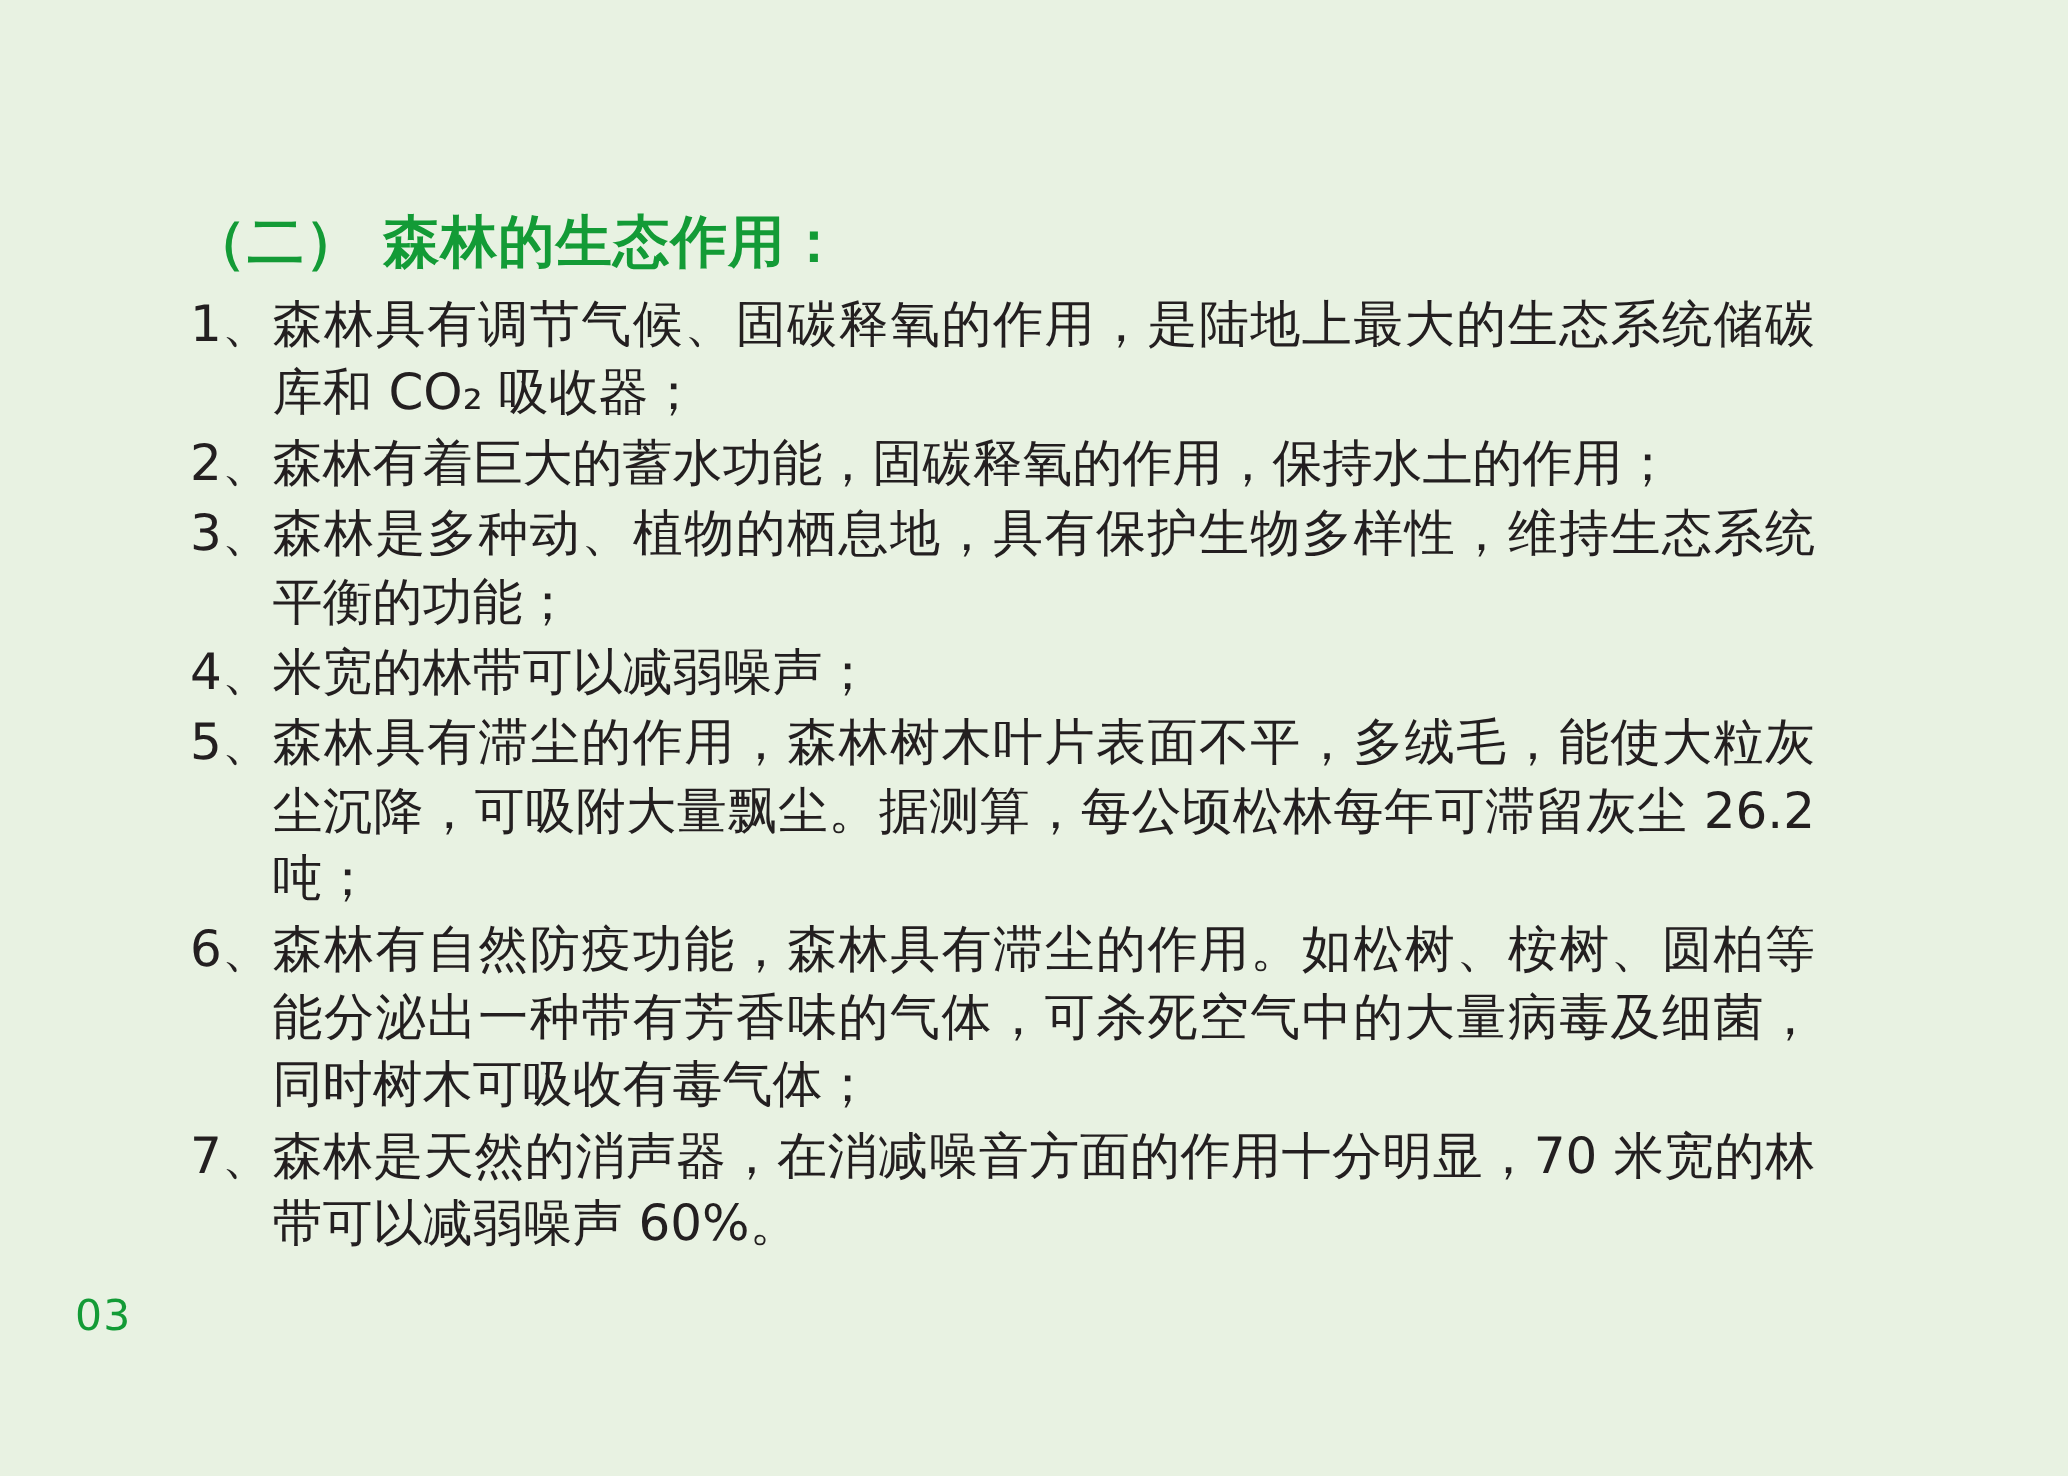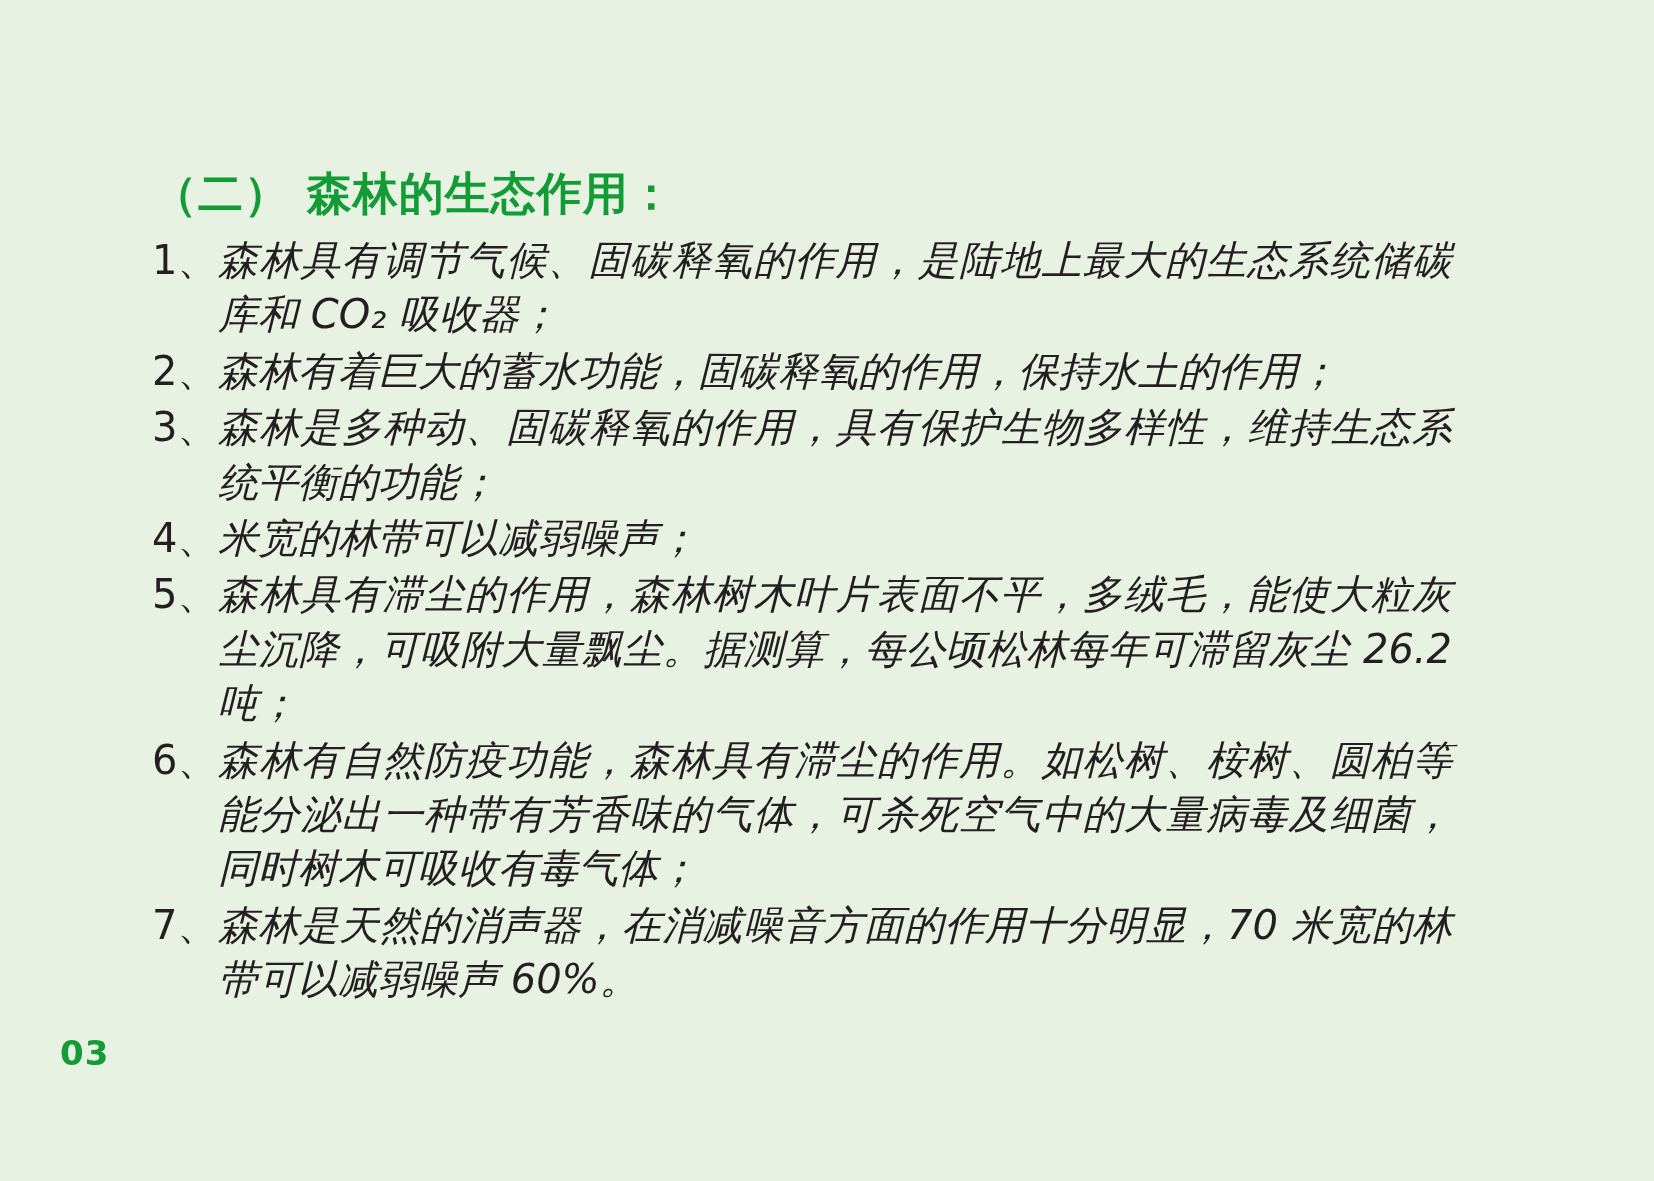--- a/index.html
+++ b/index.html
@@ -52,29 +52,28 @@
   }
   .item-num {
     flex: 0 0 auto;
     width: 66px;
     white-space: nowrap;
   }
   .item-text {
     flex: 1 1 auto;
     text-align: justify;
     text-justify: inter-ideograph;
-    font-style: italic;
   }
   .page-number {
     position: absolute;
     left: 60px;
     top: 1021px;
     color: #139b36;
     font-size: 34px;
-    font-weight: bold;
+    font-weight: normal;
     letter-spacing: 1px;
   }
 </style>
 </head>
 <body>
 
 <div class="slide">
 
   <div class="content">
 
@@ -87,21 +86,21 @@
         <span class="item-text">森林具有调节气候、固碳释氧的作用，是陆地上最大的生态系统储碳库和 CO₂ 吸收器；</span>
       </li>
 
       <li class="item">
         <span class="item-num">2、</span>
         <span class="item-text">森林有着巨大的蓄水功能，固碳释氧的作用，保持水土的作用；</span>
       </li>
 
       <li class="item">
         <span class="item-num">3、</span>
-        <span class="item-text">森林是多种动、固碳释氧的作用，具有保护生物多样性，维持生态系统平衡的功能；</span>
+        <span class="item-text">森林是多种动、植物的栖息地，具有保护生物多样性，维持生态系统平衡的功能；</span>
       </li>
 
       <li class="item">
         <span class="item-num">4、</span>
         <span class="item-text">米宽的林带可以减弱噪声；</span>
       </li>
 
       <li class="item">
         <span class="item-num">5、</span>
         <span class="item-text">森林具有滞尘的作用，森林树木叶片表面不平，多绒毛，能使大粒灰尘沉降，可吸附大量飘尘。据测算，每公顷松林每年可滞留灰尘 26.2 吨；</span>

